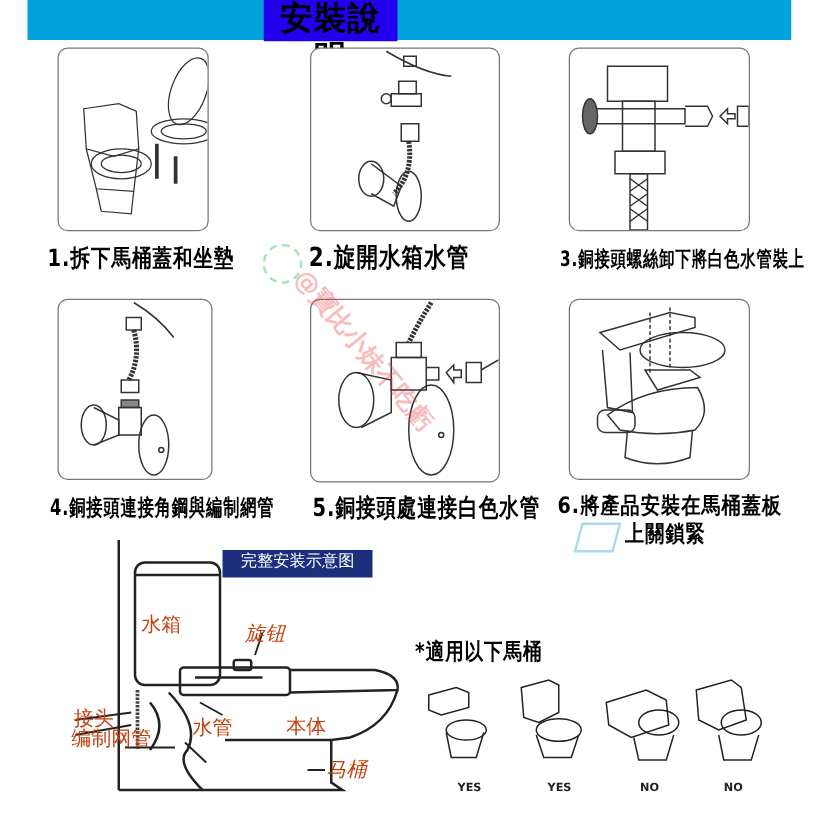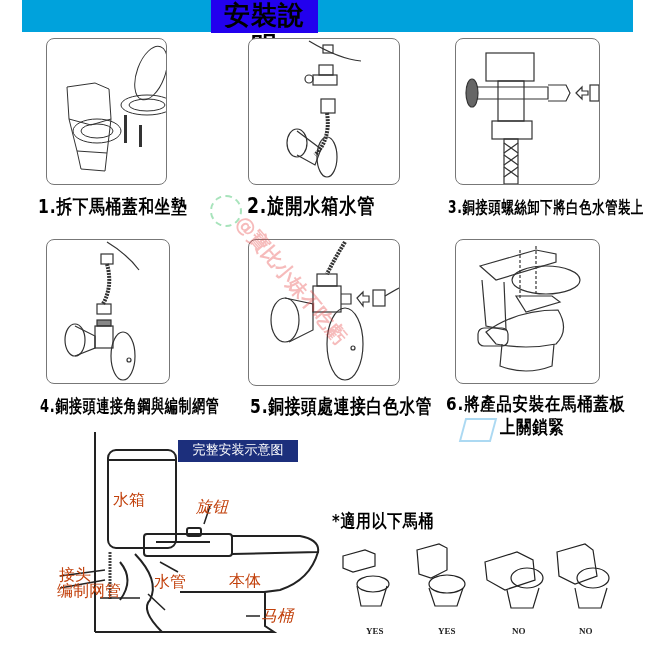--- a/index.html
+++ b/index.html
@@ -5,21 +5,21 @@
   html,body{margin:0;padding:0;background:#fff;}
   body{width:655px;height:655px;position:relative;overflow:hidden;font-family:"DejaVu Sans",sans-serif;}
   .hdr{position:absolute;left:22px;top:0;width:611px;height:32px;background:#00a2dc;}
   .hdr-title{position:absolute;left:211px;top:0;width:107px;height:33px;background:#2200ee;color:#000;font-weight:bold;font-size:26px;line-height:31px;text-align:center;letter-spacing:1px;}
   .panel{position:absolute;border:1.5px solid #777;border-radius:8px;background:#fff;overflow:hidden;}
   .lbl{position:absolute;color:#000;font-weight:bold;font-size:19px;white-space:nowrap;transform:scaleX(0.82);transform-origin:left top;letter-spacing:1px;}
   .lbl.sm{font-size:17px;transform:scaleX(0.72);}
   svg{display:block;}
   .ann{position:absolute;color:#c2410c;font-size:16px;white-space:nowrap;}
   .diag-title{position:absolute;left:178px;top:440px;width:120px;height:22px;background:#1c2f7c;color:#fff;font-size:13px;line-height:19px;text-align:center;}
-  .yn{position:absolute;font-size:9px;font-weight:bold;color:#222;font-family:Liberation Serif, serif;}
+  .yn{position:absolute;font-size:9px;font-weight:bold;color:#222;}
   .wm{position:absolute;color:rgba(230,60,60,0.35);font-size:20px;font-weight:bold;transform:rotate(50deg);transform-origin:left top;white-space:nowrap;}
 </style>
 </head>
 <body>
 
 <div class="hdr"></div>
 <div class="hdr-title">安裝說明</div>
 
 <div class="panel" style="left:46px;top:38px;width:119px;height:145px;">
   <svg width="119" height="145" viewBox="0 0 119 145">

